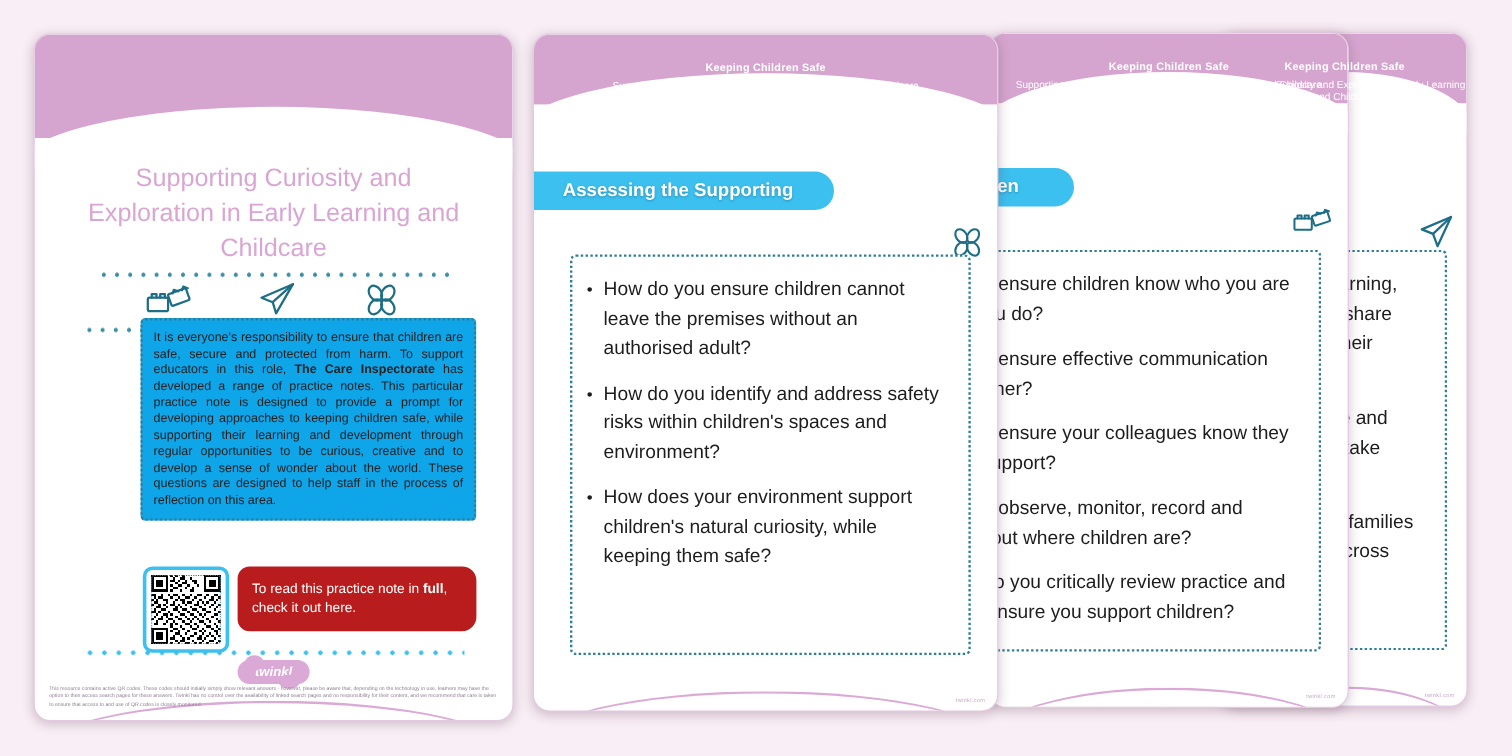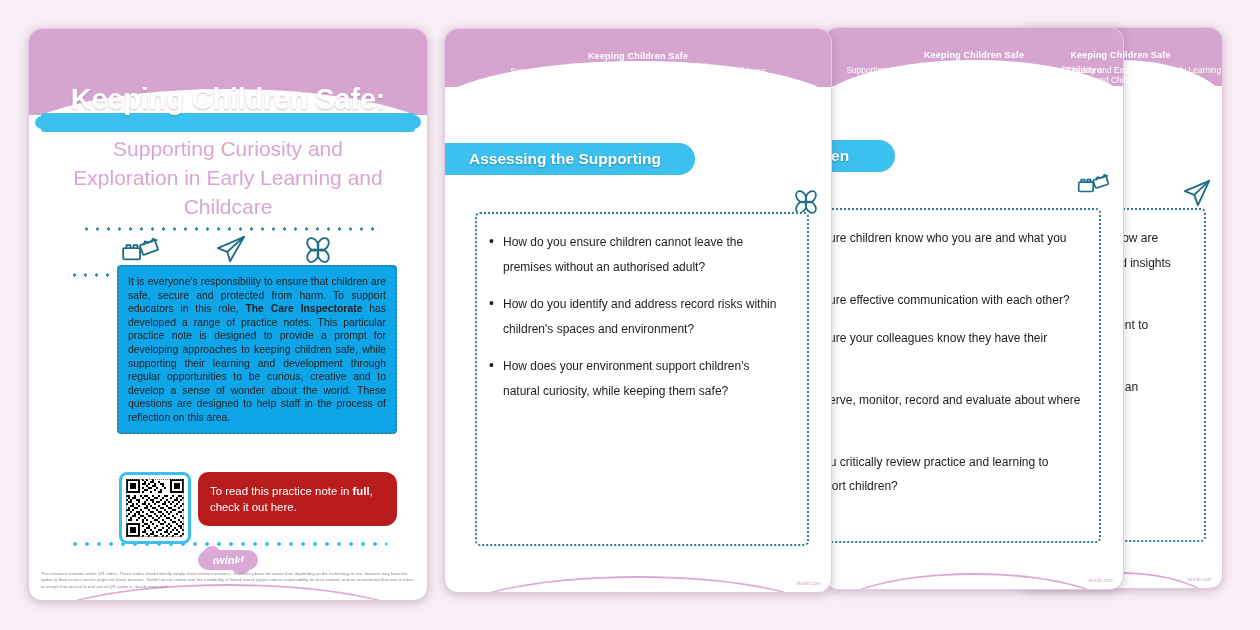--- a/index.html
+++ b/index.html
@@ -171,21 +171,21 @@
   .qbox {
     position: absolute;
     border: 2.5px dotted #2e7f96;
     border-radius: 5px;
     background: #fff;
   }
   .qlist { list-style: none; }
   .qlist li {
     position: relative;
     padding-left: 16px;
-    font-size: 12px; line-height: 24.5px; color: #1d1d1d;
+    font-size: 16px; line-height: 24.5px; color: #1d1d1d;
     margin-bottom: 13px;
   }
   .qlist li::before {
     content: "•"; position: absolute; left: 2px; top: -1px;
     font-size: 14px; color: #1d1d1d;
   }
   .pg-foot {
     position: absolute; right: 10px; bottom: 6px;
     font-size: 4.6px; color: #c9a8c7; letter-spacing: .3px;
   }
@@ -300,38 +300,34 @@
         <ellipse cx="11.5" cy="11" rx="5" ry="7" transform="rotate(-35 11.5 11)"></ellipse>
         <ellipse cx="22.5" cy="11" rx="5" ry="7" transform="rotate(35 22.5 11)"></ellipse>
         <ellipse cx="11.5" cy="23" rx="5" ry="7" transform="rotate(35 11.5 23)"></ellipse>
         <ellipse cx="22.5" cy="23" rx="5" ry="7" transform="rotate(-35 22.5 23)"></ellipse>
       </svg>
     </span>
 
     <div class="qbox">
       <ul class="qlist">
         <li>How do you ensure children cannot leave the premises without an authorised adult?</li>
-        <li>How do you identify and address record risks within children's spaces and environment?</li>
+        <li>How do you identify and address safety risks within children's spaces and environment?</li>
         <li>How does your environment support children's natural curiosity, while keeping them safe?</li>
       </ul>
     </div>
 
     <div class="pg-bottom-arc"></div>
     <div class="pg-foot">twinkl.com</div>
   </div>
 </div>
 
 <div class="sheet" id="page1">
   <div class="sheet-inner clip">
     <div class="hdr"></div>
 
-    <div class="p1-title-wrap">
-      <div class="p1-brush"></div>
-      <div class="p1-title">Keeping Children Safe:</div>
-    </div>
 
     <div class="p1-sub">Supporting Curiosity and Exploration in Early Learning and Childcare</div>
 
     <div class="dot-rule" id="p1-rule1"></div>
 
     <div class="p1-icons">
       <span>
         <svg width="40" height="30" viewBox="0 0 42 32" fill="none" stroke="#1d6e86" stroke-width="2" stroke-linejoin="round" stroke-linecap="round">
           <rect x="2" y="15" width="18" height="12" rx="1.5"></rect>
           <path d="M5.5 15v-3.2h4.2V15M13 15v-3.2h4.2V15"></path>

